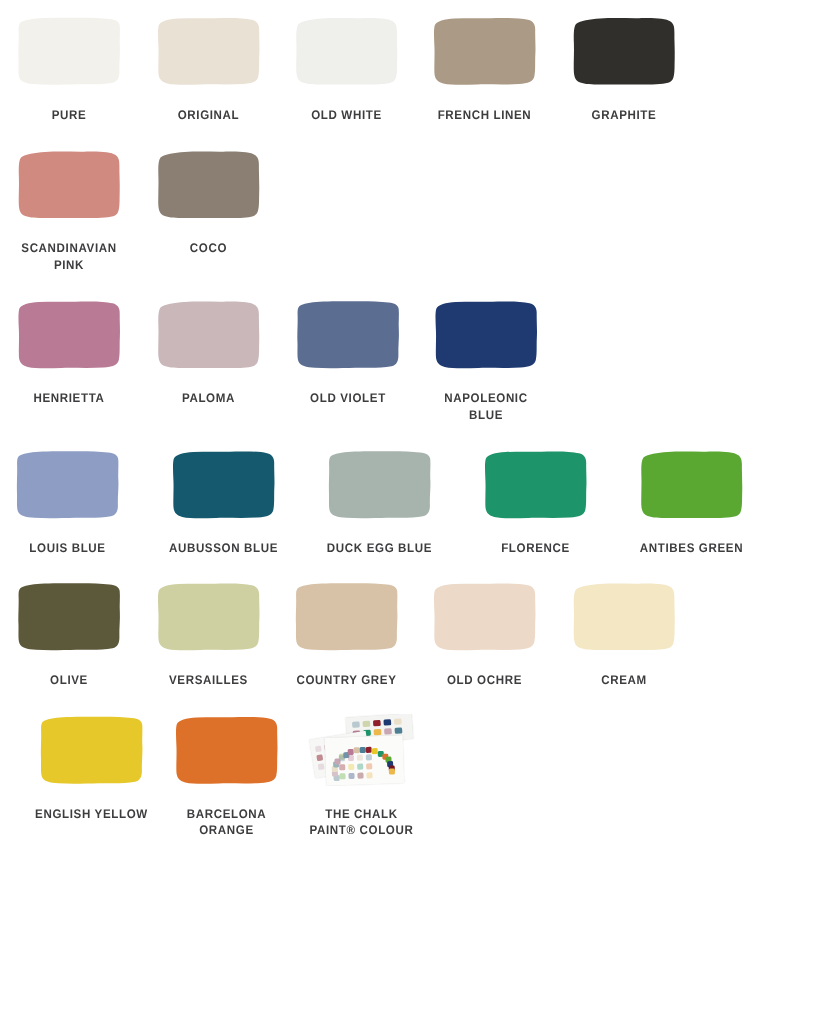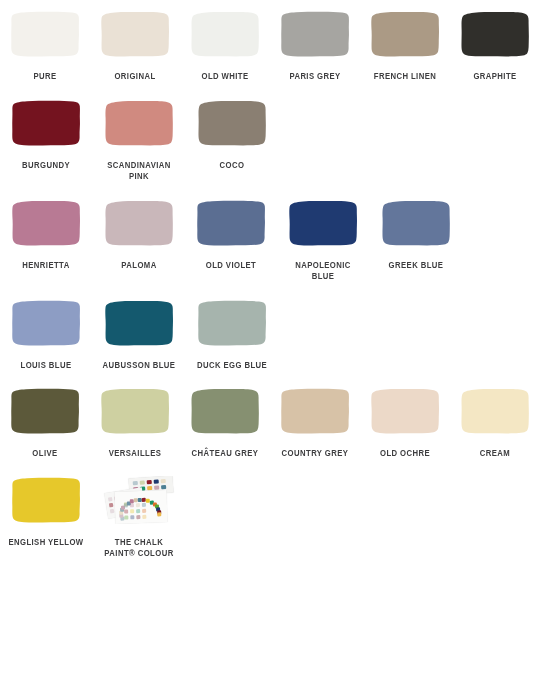--- a/index.html
+++ b/index.html
@@ -135,58 +135,38 @@
               <path d="M4.0,6.0 C7,3.6 13,2.8 20,2.3 C29,1.7 38,2.2 46,2.1 C54,2.0 62,2.2 66,3.8 C69,5.0 69.7,7.6 69.6,11.5 C69.5,17 70.0,23 69.8,29 C69.6,35 70.0,40 68.4,43 C67.0,45.6 62,46.1 55,46.3 C46,46.6 36,46.2 27,46.3 C19,46.4 11,46.6 6.8,45.0 C3.4,43.7 2.6,41.0 2.5,36.5 C2.4,31 2.8,25 2.6,19 C2.5,14 2.2,8.5 4.0,6.0 Z" fill="#eff0ec"></path>
             </svg>
           </div>
         </div>
         <div class="label">OLD WHITE</div>
       </div>
       <div class="cell">
         <div class="swatch-wrap">
           <div class="swatch">
             <svg width="72" height="48" viewBox="0 0 72 48" xmlns="http://www.w3.org/2000/svg" aria-hidden="true">
-              <path d="M3.5,5.2 C6,3.3 11,2.6 17,2.2 C24,1.7 33,1.9 41,1.8 C49,1.7 57,2.0 63,2.6 C67.2,3.0 69.5,4.3 69.8,7.0 C70.2,11 69.6,16 69.9,21 C70.2,26 69.4,32 69.6,37.5 C69.7,41.4 68.6,44.4 65,45.2 C58,46.6 49,46.0 41,46.2 C32,46.4 22,46.8 14,46.2 C8,45.8 4.2,45.0 3.0,42.0 C1.9,39.2 2.5,34 2.3,29 C2.1,23 2.6,16 2.4,11 C2.3,8.2 2.5,6.2 3.5,5.2 Z" fill="#a6a5a1"></path>
-            </svg>
-          </div>
-        </div>
-        <div class="label">PARIS GREY</div>
-      </div>
-      <div class="cell">
-        <div class="swatch-wrap">
-          <div class="swatch">
-            <svg width="72" height="48" viewBox="0 0 72 48" xmlns="http://www.w3.org/2000/svg" aria-hidden="true">
               <path d="M2.8,7.0 C4.2,4.0 9,2.9 16,2.4 C25,1.8 35,2.3 44,2.0 C52,1.8 60,1.9 65,3.2 C68.6,4.1 69.9,6.4 69.8,10 C69.7,15 70.2,21 69.9,26 C69.6,31 70.1,37 69.2,41 C68.4,44.6 65,45.6 59,46.0 C50,46.6 40,46.1 31,46.3 C23,46.5 14,46.9 8.5,45.6 C4.6,44.7 2.8,42.6 2.6,38.5 C2.4,33 2.9,27 2.6,21 C2.4,16 2.0,10 2.8,7.0 Z" fill="#ab9a85"></path>
             </svg>
           </div>
         </div>
         <div class="label">FRENCH LINEN</div>
       </div>
       <div class="cell">
         <div class="swatch-wrap">
           <div class="swatch">
             <svg width="72" height="48" viewBox="0 0 72 48" xmlns="http://www.w3.org/2000/svg" aria-hidden="true">
               <path d="M4.0,6.0 C7,3.6 13,2.8 20,2.3 C29,1.7 38,2.2 46,2.1 C54,2.0 62,2.2 66,3.8 C69,5.0 69.7,7.6 69.6,11.5 C69.5,17 70.0,23 69.8,29 C69.6,35 70.0,40 68.4,43 C67.0,45.6 62,46.1 55,46.3 C46,46.6 36,46.2 27,46.3 C19,46.4 11,46.6 6.8,45.0 C3.4,43.7 2.6,41.0 2.5,36.5 C2.4,31 2.8,25 2.6,19 C2.5,14 2.2,8.5 4.0,6.0 Z" fill="#302f2b"></path>
             </svg>
           </div>
         </div>
         <div class="label">GRAPHITE</div>
       </div>
     </div>
     <div class="row" style="margin-top: 16px;">
-      <div class="cell">
-        <div class="swatch-wrap">
-          <div class="swatch">
-            <svg width="72" height="48" viewBox="0 0 72 48" xmlns="http://www.w3.org/2000/svg" aria-hidden="true">
-              <path d="M3.5,5.2 C6,3.3 11,2.6 17,2.2 C24,1.7 33,1.9 41,1.8 C49,1.7 57,2.0 63,2.6 C67.2,3.0 69.5,4.3 69.8,7.0 C70.2,11 69.6,16 69.9,21 C70.2,26 69.4,32 69.6,37.5 C69.7,41.4 68.6,44.4 65,45.2 C58,46.6 49,46.0 41,46.2 C32,46.4 22,46.8 14,46.2 C8,45.8 4.2,45.0 3.0,42.0 C1.9,39.2 2.5,34 2.3,29 C2.1,23 2.6,16 2.4,11 C2.3,8.2 2.5,6.2 3.5,5.2 Z" fill="#74131f"></path>
-            </svg>
-          </div>
-        </div>
-        <div class="label">BURGUNDY</div>
-      </div>
       <div class="cell">
         <div class="swatch-wrap">
           <div class="swatch">
             <svg width="72" height="48" viewBox="0 0 72 48" xmlns="http://www.w3.org/2000/svg" aria-hidden="true">
               <path d="M4.0,6.0 C7,3.6 13,2.8 20,2.3 C29,1.7 38,2.2 46,2.1 C54,2.0 62,2.2 66,3.8 C69,5.0 69.7,7.6 69.6,11.5 C69.5,17 70.0,23 69.8,29 C69.6,35 70.0,40 68.4,43 C67.0,45.6 62,46.1 55,46.3 C46,46.6 36,46.2 27,46.3 C19,46.4 11,46.6 6.8,45.0 C3.4,43.7 2.6,41.0 2.5,36.5 C2.4,31 2.8,25 2.6,19 C2.5,14 2.2,8.5 4.0,6.0 Z" fill="#d08a80"></path>
             </svg>
           </div>
         </div>
         <div class="label">SCANDINAVIAN
 PINK</div>
@@ -237,98 +217,98 @@
         <div class="swatch-wrap">
           <div class="swatch">
             <svg width="72" height="48" viewBox="0 0 72 48" xmlns="http://www.w3.org/2000/svg" aria-hidden="true">
               <path d="M2.8,7.0 C4.2,4.0 9,2.9 16,2.4 C25,1.8 35,2.3 44,2.0 C52,1.8 60,1.9 65,3.2 C68.6,4.1 69.9,6.4 69.8,10 C69.7,15 70.2,21 69.9,26 C69.6,31 70.1,37 69.2,41 C68.4,44.6 65,45.6 59,46.0 C50,46.6 40,46.1 31,46.3 C23,46.5 14,46.9 8.5,45.6 C4.6,44.7 2.8,42.6 2.6,38.5 C2.4,33 2.9,27 2.6,21 C2.4,16 2.0,10 2.8,7.0 Z" fill="#1f3a71"></path>
             </svg>
           </div>
         </div>
         <div class="label">NAPOLEONIC
 BLUE</div>
       </div>
-      <div class="cell">
-        <div class="swatch-wrap">
-          <div class="swatch">
-            <svg width="72" height="48" viewBox="0 0 72 48" xmlns="http://www.w3.org/2000/svg" aria-hidden="true">
-              <path d="M4.0,6.0 C7,3.6 13,2.8 20,2.3 C29,1.7 38,2.2 46,2.1 C54,2.0 62,2.2 66,3.8 C69,5.0 69.7,7.6 69.6,11.5 C69.5,17 70.0,23 69.8,29 C69.6,35 70.0,40 68.4,43 C67.0,45.6 62,46.1 55,46.3 C46,46.6 36,46.2 27,46.3 C19,46.4 11,46.6 6.8,45.0 C3.4,43.7 2.6,41.0 2.5,36.5 C2.4,31 2.8,25 2.6,19 C2.5,14 2.2,8.5 4.0,6.0 Z" fill="#63769b"></path>
-            </svg>
-          </div>
-        </div>
-        <div class="label">GREEK BLUE</div>
+    </div>
+    <div class="row" style="margin-top: 16px; gap: 14px;">
+      <div class="cell">
+        <div class="swatch-wrap">
+          <div class="swatch">
+            <svg width="72" height="48" viewBox="0 0 72 48" xmlns="http://www.w3.org/2000/svg" aria-hidden="true">
+              <path d="M3.5,5.2 C6,3.3 11,2.6 17,2.2 C24,1.7 33,1.9 41,1.8 C49,1.7 57,2.0 63,2.6 C67.2,3.0 69.5,4.3 69.8,7.0 C70.2,11 69.6,16 69.9,21 C70.2,26 69.4,32 69.6,37.5 C69.7,41.4 68.6,44.4 65,45.2 C58,46.6 49,46.0 41,46.2 C32,46.4 22,46.8 14,46.2 C8,45.8 4.2,45.0 3.0,42.0 C1.9,39.2 2.5,34 2.3,29 C2.1,23 2.6,16 2.4,11 C2.3,8.2 2.5,6.2 3.5,5.2 Z" fill="#8d9dc4"></path>
+            </svg>
+          </div>
+        </div>
+        <div class="label">LOUIS BLUE</div>
+      </div>
+      <div class="cell">
+        <div class="swatch-wrap">
+          <div class="swatch">
+            <svg width="72" height="48" viewBox="0 0 72 48" xmlns="http://www.w3.org/2000/svg" aria-hidden="true">
+              <path d="M2.8,7.0 C4.2,4.0 9,2.9 16,2.4 C25,1.8 35,2.3 44,2.0 C52,1.8 60,1.9 65,3.2 C68.6,4.1 69.9,6.4 69.8,10 C69.7,15 70.2,21 69.9,26 C69.6,31 70.1,37 69.2,41 C68.4,44.6 65,45.6 59,46.0 C50,46.6 40,46.1 31,46.3 C23,46.5 14,46.9 8.5,45.6 C4.6,44.7 2.8,42.6 2.6,38.5 C2.4,33 2.9,27 2.6,21 C2.4,16 2.0,10 2.8,7.0 Z" fill="#14596e"></path>
+            </svg>
+          </div>
+        </div>
+        <div class="label">AUBUSSON BLUE</div>
+      </div>
+      <div class="cell">
+        <div class="swatch-wrap">
+          <div class="swatch">
+            <svg width="72" height="48" viewBox="0 0 72 48" xmlns="http://www.w3.org/2000/svg" aria-hidden="true">
+              <path d="M3.5,5.2 C6,3.3 11,2.6 17,2.2 C24,1.7 33,1.9 41,1.8 C49,1.7 57,2.0 63,2.6 C67.2,3.0 69.5,4.3 69.8,7.0 C70.2,11 69.6,16 69.9,21 C70.2,26 69.4,32 69.6,37.5 C69.7,41.4 68.6,44.4 65,45.2 C58,46.6 49,46.0 41,46.2 C32,46.4 22,46.8 14,46.2 C8,45.8 4.2,45.0 3.0,42.0 C1.9,39.2 2.5,34 2.3,29 C2.1,23 2.6,16 2.4,11 C2.3,8.2 2.5,6.2 3.5,5.2 Z" fill="#a6b4ad"></path>
+            </svg>
+          </div>
+        </div>
+        <div class="label">DUCK EGG BLUE</div>
+      </div>
+      <div class="cell">
+        <div class="swatch-wrap">
+          <div class="swatch">
+            <svg width="72" height="48" viewBox="0 0 72 48" xmlns="http://www.w3.org/2000/svg" aria-hidden="true">
+              <path d="M2.8,7.0 C4.2,4.0 9,2.9 16,2.4 C25,1.8 35,2.3 44,2.0 C52,1.8 60,1.9 65,3.2 C68.6,4.1 69.9,6.4 69.8,10 C69.7,15 70.2,21 69.9,26 C69.6,31 70.1,37 69.2,41 C68.4,44.6 65,45.6 59,46.0 C50,46.6 40,46.1 31,46.3 C23,46.5 14,46.9 8.5,45.6 C4.6,44.7 2.8,42.6 2.6,38.5 C2.4,33 2.9,27 2.6,21 C2.4,16 2.0,10 2.8,7.0 Z" fill="#1d9469"></path>
+            </svg>
+          </div>
+        </div>
+        <div class="label">FLORENCE</div>
+      </div>
+      <div class="cell">
+        <div class="swatch-wrap">
+          <div class="swatch">
+            <svg width="72" height="48" viewBox="0 0 72 48" xmlns="http://www.w3.org/2000/svg" aria-hidden="true">
+              <path d="M4.0,6.0 C7,3.6 13,2.8 20,2.3 C29,1.7 38,2.2 46,2.1 C54,2.0 62,2.2 66,3.8 C69,5.0 69.7,7.6 69.6,11.5 C69.5,17 70.0,23 69.8,29 C69.6,35 70.0,40 68.4,43 C67.0,45.6 62,46.1 55,46.3 C46,46.6 36,46.2 27,46.3 C19,46.4 11,46.6 6.8,45.0 C3.4,43.7 2.6,41.0 2.5,36.5 C2.4,31 2.8,25 2.6,19 C2.5,14 2.2,8.5 4.0,6.0 Z" fill="#5aa832"></path>
+            </svg>
+          </div>
+        </div>
+        <div class="label">ANTIBES GREEN</div>
       </div>
     </div>
     <div class="row" style="margin-top: 16px;">
       <div class="cell">
         <div class="swatch-wrap">
           <div class="swatch">
             <svg width="72" height="48" viewBox="0 0 72 48" xmlns="http://www.w3.org/2000/svg" aria-hidden="true">
-              <path d="M3.5,5.2 C6,3.3 11,2.6 17,2.2 C24,1.7 33,1.9 41,1.8 C49,1.7 57,2.0 63,2.6 C67.2,3.0 69.5,4.3 69.8,7.0 C70.2,11 69.6,16 69.9,21 C70.2,26 69.4,32 69.6,37.5 C69.7,41.4 68.6,44.4 65,45.2 C58,46.6 49,46.0 41,46.2 C32,46.4 22,46.8 14,46.2 C8,45.8 4.2,45.0 3.0,42.0 C1.9,39.2 2.5,34 2.3,29 C2.1,23 2.6,16 2.4,11 C2.3,8.2 2.5,6.2 3.5,5.2 Z" fill="#8d9dc4"></path>
-            </svg>
-          </div>
-        </div>
-        <div class="label">LOUIS BLUE</div>
-      </div>
-      <div class="cell">
-        <div class="swatch-wrap">
-          <div class="swatch">
-            <svg width="72" height="48" viewBox="0 0 72 48" xmlns="http://www.w3.org/2000/svg" aria-hidden="true">
-              <path d="M2.8,7.0 C4.2,4.0 9,2.9 16,2.4 C25,1.8 35,2.3 44,2.0 C52,1.8 60,1.9 65,3.2 C68.6,4.1 69.9,6.4 69.8,10 C69.7,15 70.2,21 69.9,26 C69.6,31 70.1,37 69.2,41 C68.4,44.6 65,45.6 59,46.0 C50,46.6 40,46.1 31,46.3 C23,46.5 14,46.9 8.5,45.6 C4.6,44.7 2.8,42.6 2.6,38.5 C2.4,33 2.9,27 2.6,21 C2.4,16 2.0,10 2.8,7.0 Z" fill="#14596e"></path>
-            </svg>
-          </div>
-        </div>
-        <div class="label">AUBUSSON BLUE</div>
-      </div>
-      <div class="cell">
-        <div class="swatch-wrap">
-          <div class="swatch">
-            <svg width="72" height="48" viewBox="0 0 72 48" xmlns="http://www.w3.org/2000/svg" aria-hidden="true">
-              <path d="M3.5,5.2 C6,3.3 11,2.6 17,2.2 C24,1.7 33,1.9 41,1.8 C49,1.7 57,2.0 63,2.6 C67.2,3.0 69.5,4.3 69.8,7.0 C70.2,11 69.6,16 69.9,21 C70.2,26 69.4,32 69.6,37.5 C69.7,41.4 68.6,44.4 65,45.2 C58,46.6 49,46.0 41,46.2 C32,46.4 22,46.8 14,46.2 C8,45.8 4.2,45.0 3.0,42.0 C1.9,39.2 2.5,34 2.3,29 C2.1,23 2.6,16 2.4,11 C2.3,8.2 2.5,6.2 3.5,5.2 Z" fill="#a6b4ad"></path>
-            </svg>
-          </div>
-        </div>
-        <div class="label">DUCK EGG BLUE</div>
-      </div>
-    </div>
-    <div class="row" style="margin-top: 16px;">
-      <div class="cell">
-        <div class="swatch-wrap">
-          <div class="swatch">
-            <svg width="72" height="48" viewBox="0 0 72 48" xmlns="http://www.w3.org/2000/svg" aria-hidden="true">
               <path d="M3.5,5.2 C6,3.3 11,2.6 17,2.2 C24,1.7 33,1.9 41,1.8 C49,1.7 57,2.0 63,2.6 C67.2,3.0 69.5,4.3 69.8,7.0 C70.2,11 69.6,16 69.9,21 C70.2,26 69.4,32 69.6,37.5 C69.7,41.4 68.6,44.4 65,45.2 C58,46.6 49,46.0 41,46.2 C32,46.4 22,46.8 14,46.2 C8,45.8 4.2,45.0 3.0,42.0 C1.9,39.2 2.5,34 2.3,29 C2.1,23 2.6,16 2.4,11 C2.3,8.2 2.5,6.2 3.5,5.2 Z" fill="#5c593a"></path>
             </svg>
           </div>
         </div>
         <div class="label">OLIVE</div>
       </div>
       <div class="cell">
         <div class="swatch-wrap">
           <div class="swatch">
             <svg width="72" height="48" viewBox="0 0 72 48" xmlns="http://www.w3.org/2000/svg" aria-hidden="true">
               <path d="M2.8,7.0 C4.2,4.0 9,2.9 16,2.4 C25,1.8 35,2.3 44,2.0 C52,1.8 60,1.9 65,3.2 C68.6,4.1 69.9,6.4 69.8,10 C69.7,15 70.2,21 69.9,26 C69.6,31 70.1,37 69.2,41 C68.4,44.6 65,45.6 59,46.0 C50,46.6 40,46.1 31,46.3 C23,46.5 14,46.9 8.5,45.6 C4.6,44.7 2.8,42.6 2.6,38.5 C2.4,33 2.9,27 2.6,21 C2.4,16 2.0,10 2.8,7.0 Z" fill="#ced0a1"></path>
             </svg>
           </div>
         </div>
         <div class="label">VERSAILLES</div>
       </div>
       <div class="cell">
         <div class="swatch-wrap">
           <div class="swatch">
             <svg width="72" height="48" viewBox="0 0 72 48" xmlns="http://www.w3.org/2000/svg" aria-hidden="true">
-              <path d="M4.0,6.0 C7,3.6 13,2.8 20,2.3 C29,1.7 38,2.2 46,2.1 C54,2.0 62,2.2 66,3.8 C69,5.0 69.7,7.6 69.6,11.5 C69.5,17 70.0,23 69.8,29 C69.6,35 70.0,40 68.4,43 C67.0,45.6 62,46.1 55,46.3 C46,46.6 36,46.2 27,46.3 C19,46.4 11,46.6 6.8,45.0 C3.4,43.7 2.6,41.0 2.5,36.5 C2.4,31 2.8,25 2.6,19 C2.5,14 2.2,8.5 4.0,6.0 Z" fill="#869071"></path>
-            </svg>
-          </div>
-        </div>
-        <div class="label">CHÂTEAU GREY</div>
-      </div>
-      <div class="cell">
-        <div class="swatch-wrap">
-          <div class="swatch">
-            <svg width="72" height="48" viewBox="0 0 72 48" xmlns="http://www.w3.org/2000/svg" aria-hidden="true">
               <path d="M3.5,5.2 C6,3.3 11,2.6 17,2.2 C24,1.7 33,1.9 41,1.8 C49,1.7 57,2.0 63,2.6 C67.2,3.0 69.5,4.3 69.8,7.0 C70.2,11 69.6,16 69.9,21 C70.2,26 69.4,32 69.6,37.5 C69.7,41.4 68.6,44.4 65,45.2 C58,46.6 49,46.0 41,46.2 C32,46.4 22,46.8 14,46.2 C8,45.8 4.2,45.0 3.0,42.0 C1.9,39.2 2.5,34 2.3,29 C2.1,23 2.6,16 2.4,11 C2.3,8.2 2.5,6.2 3.5,5.2 Z" fill="#d7c2a7"></path>
             </svg>
           </div>
         </div>
         <div class="label">COUNTRY GREY</div>
       </div>
       <div class="cell">
         <div class="swatch-wrap">
           <div class="swatch">
             <svg width="72" height="48" viewBox="0 0 72 48" xmlns="http://www.w3.org/2000/svg" aria-hidden="true">
@@ -342,30 +322,41 @@
         <div class="swatch-wrap">
           <div class="swatch">
             <svg width="72" height="48" viewBox="0 0 72 48" xmlns="http://www.w3.org/2000/svg" aria-hidden="true">
               <path d="M4.0,6.0 C7,3.6 13,2.8 20,2.3 C29,1.7 38,2.2 46,2.1 C54,2.0 62,2.2 66,3.8 C69,5.0 69.7,7.6 69.6,11.5 C69.5,17 70.0,23 69.8,29 C69.6,35 70.0,40 68.4,43 C67.0,45.6 62,46.1 55,46.3 C46,46.6 36,46.2 27,46.3 C19,46.4 11,46.6 6.8,45.0 C3.4,43.7 2.6,41.0 2.5,36.5 C2.4,31 2.8,25 2.6,19 C2.5,14 2.2,8.5 4.0,6.0 Z" fill="#f4e7c4"></path>
             </svg>
           </div>
         </div>
         <div class="label">CREAM</div>
       </div>
     </div>
-    <div class="row" style="margin-top: 16px;">
+    <div class="row" style="margin-top: 16px; padding-left: 16px;">
       <div class="cell">
         <div class="swatch-wrap">
           <div class="swatch">
             <svg width="72" height="48" viewBox="0 0 72 48" xmlns="http://www.w3.org/2000/svg" aria-hidden="true">
               <path d="M3.5,5.2 C6,3.3 11,2.6 17,2.2 C24,1.7 33,1.9 41,1.8 C49,1.7 57,2.0 63,2.6 C67.2,3.0 69.5,4.3 69.8,7.0 C70.2,11 69.6,16 69.9,21 C70.2,26 69.4,32 69.6,37.5 C69.7,41.4 68.6,44.4 65,45.2 C58,46.6 49,46.0 41,46.2 C32,46.4 22,46.8 14,46.2 C8,45.8 4.2,45.0 3.0,42.0 C1.9,39.2 2.5,34 2.3,29 C2.1,23 2.6,16 2.4,11 C2.3,8.2 2.5,6.2 3.5,5.2 Z" fill="#e6c82b"></path>
             </svg>
           </div>
         </div>
         <div class="label">ENGLISH YELLOW</div>
+      </div>
+      <div class="cell">
+        <div class="swatch-wrap">
+          <div class="swatch">
+            <svg width="72" height="48" viewBox="0 0 72 48" xmlns="http://www.w3.org/2000/svg" aria-hidden="true">
+              <path d="M2.8,7.0 C4.2,4.0 9,2.9 16,2.4 C25,1.8 35,2.3 44,2.0 C52,1.8 60,1.9 65,3.2 C68.6,4.1 69.9,6.4 69.8,10 C69.7,15 70.2,21 69.9,26 C69.6,31 70.1,37 69.2,41 C68.4,44.6 65,45.6 59,46.0 C50,46.6 40,46.1 31,46.3 C23,46.5 14,46.9 8.5,45.6 C4.6,44.7 2.8,42.6 2.6,38.5 C2.4,33 2.9,27 2.6,21 C2.4,16 2.0,10 2.8,7.0 Z" fill="#de712a"></path>
+            </svg>
+          </div>
+        </div>
+        <div class="label">BARCELONA
+ORANGE</div>
       </div>
       <div class="cell">
         <div class="photo">
           <div class="card-top">
             <div class="dot" style="background: rgb(184, 201, 207); left: 4px; top: 3px; width: 5px; height: 4px;"></div>
             <div class="dot" style="background: rgb(207, 214, 173); left: 11px; top: 3px; width: 5px; height: 4px;"></div>
             <div class="dot" style="background: rgb(142, 31, 43); left: 18px; top: 3px; width: 5px; height: 4px;"></div>
             <div class="dot" style="background: rgb(31, 58, 113); left: 25px; top: 3px; width: 5px; height: 4px;"></div>
             <div class="dot" style="background: rgb(234, 223, 201); left: 32px; top: 3px; width: 5px; height: 4px;"></div>
             <div class="dot" style="background: rgb(184, 122, 148); left: 4px; top: 9px; width: 5px; height: 4px;"></div>

